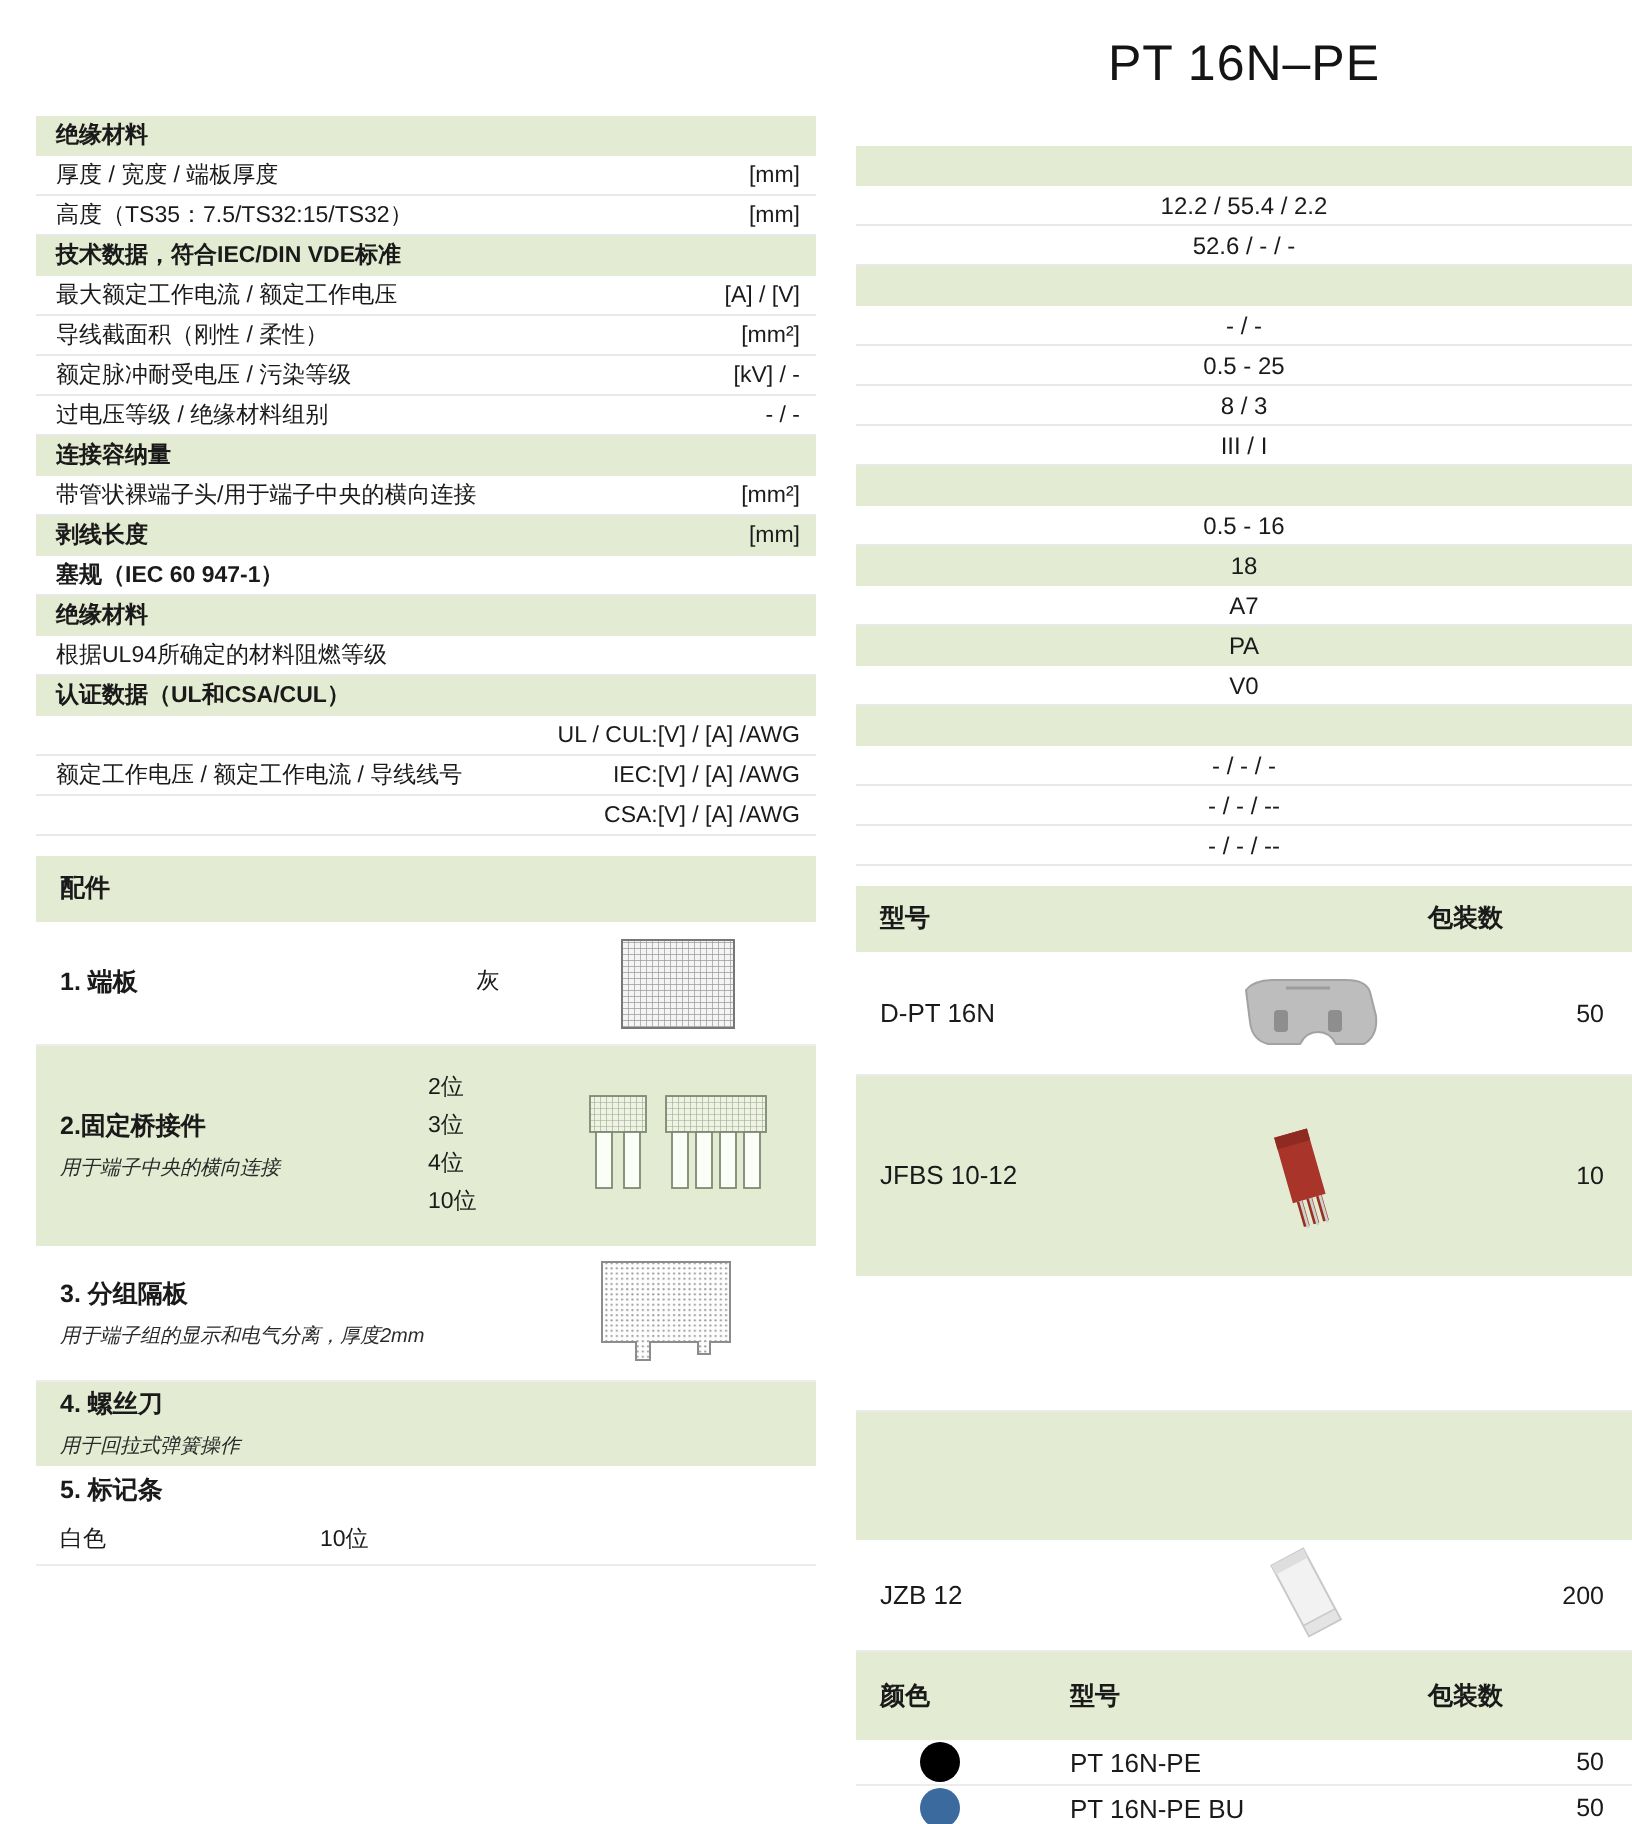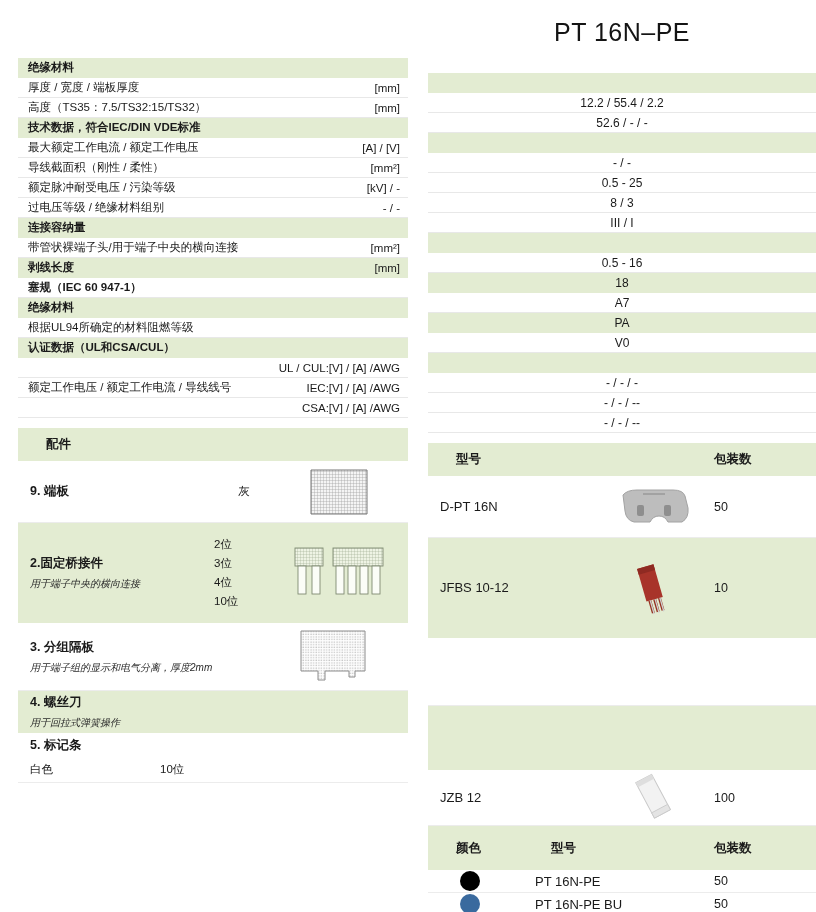--- a/index.html
+++ b/index.html
@@ -44,21 +44,21 @@
   .spec-row .unit  { font-size: 11.5px; text-align: right; white-space: nowrap; }
 
   .val-row { height: 20px; justify-content: center; }
   .val-row .val { font-size: 12px; text-align: center; }
 
   
   .acc-head {
     height: 33px;
     background: #e3ecd2;
     display: flex; align-items: center;
-    padding: 0 14px 0 28px;
+    padding: 0 14px 0 12px;
     font-size: 12.5px; font-weight: bold;
     border-bottom: none;
   }
   .acc-head .c-model { flex: 1; }
   .acc-head .c-color { width: 95px; }
   .acc-head .c-pack  { width: 88px; text-align: left; }
 
   .acc-row {
     display: flex; align-items: center;
     padding: 0 14px 0 12px;
@@ -68,21 +68,21 @@
   .acc-row.white { background: #ffffff; }
 
   .acc-name { font-size: 12.5px; font-weight: bold; }
   .acc-sub  { font-size: 10px; margin-top: 5px; color: #2a2a2a; font-style: italic; }
   .acc-text-block { flex: 1; }
 
   .acc-opts { width: 72px; font-size: 11.5px; line-height: 19px; text-align: left; }
   .acc-pic  { width: 110px; display: flex; align-items: center; justify-content: center; }
 
   .model-cell { flex: 1; font-size: 13px; }
-  .pack-cell  { width: 88px; text-align: left; font-size: 12.5px; }
+  .pack-cell  { width: 88px; text-align: right; font-size: 12.5px; }
   .pic-cell   { width: 120px; display: flex; align-items: center; justify-content: center; }
   .color-cell { width: 95px; display: flex; align-items: center; padding-left: 20px; }
 
   .swatch { width: 20px; height: 20px; border-radius: 50%; display: block; }
 
   
   svg { display: block; }
 </style>
 </head>
 <body>
@@ -167,21 +167,21 @@
     </div>
 
     <div style="height:10px"></div>
 
     <div class="acc-head">
       <span class="c-model">配件</span>
     </div>
 
     <div class="acc-row white" style="height:62px">
       <div class="acc-text-block">
-        <div class="acc-name">9. 端板</div>
+        <div class="acc-name">1. 端板</div>
       </div>
       <div class="acc-opts" style="text-align:center;width:80px">灰</div>
       <div class="acc-pic">
         <svg width="62" height="48" viewBox="0 0 62 48" aria-hidden="true">
           <defs>
             <pattern id="hatch1" width="3" height="3" patternUnits="userSpaceOnUse">
               <rect width="3" height="3" fill="#f4f4f4"></rect>
               <path d="M0 0 L0 3 M0 0 L3 0" stroke="#9a9a9a" stroke-width="0.7"></path>
             </pattern>
           </defs>
@@ -368,21 +368,21 @@
       <span class="model-cell">JZB 12</span>
       <span class="pic-cell">
         <svg width="58" height="52" viewBox="0 0 58 52" aria-hidden="true">
           <g transform="rotate(-28 29 26)">
             <rect x="20" y="4" width="18" height="40" fill="#f2f2f2" stroke="#c9c9c9" stroke-width="1"></rect>
             <rect x="20" y="4" width="18" height="5" fill="#dedede"></rect>
             <path d="M20 38 h18 v6 h-18 z" fill="#e4e4e4" stroke="#c9c9c9" stroke-width="0.8"></path>
           </g>
         </svg>
       </span>
-      <span class="pack-cell">100</span>
+      <span class="pack-cell">200</span>
     </div>
 
     <div class="acc-head" style="height:44px">
       <span class="c-color">颜色</span>
       <span class="c-model">型号</span>
       <span class="c-pack">包装数</span>
     </div>
 
     <div class="acc-row white" style="height:23px">
       <span class="color-cell">

